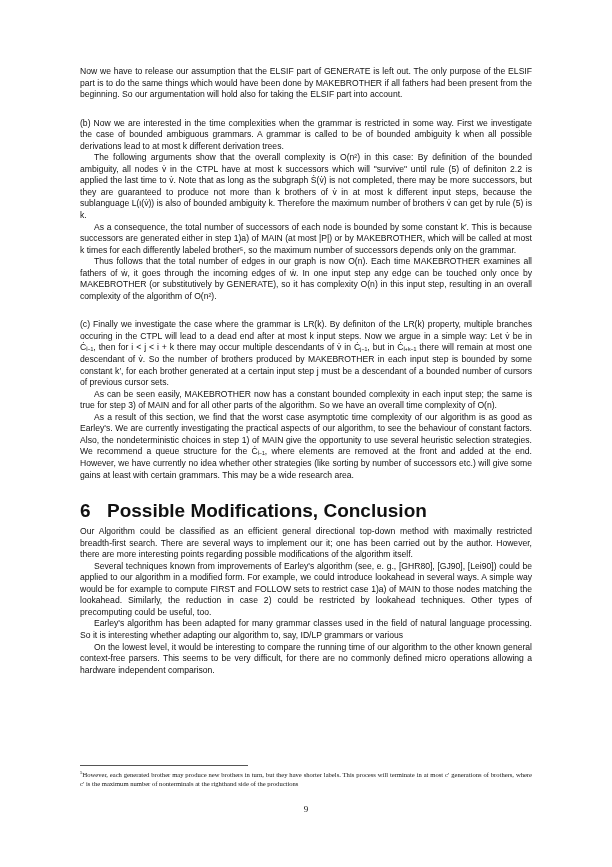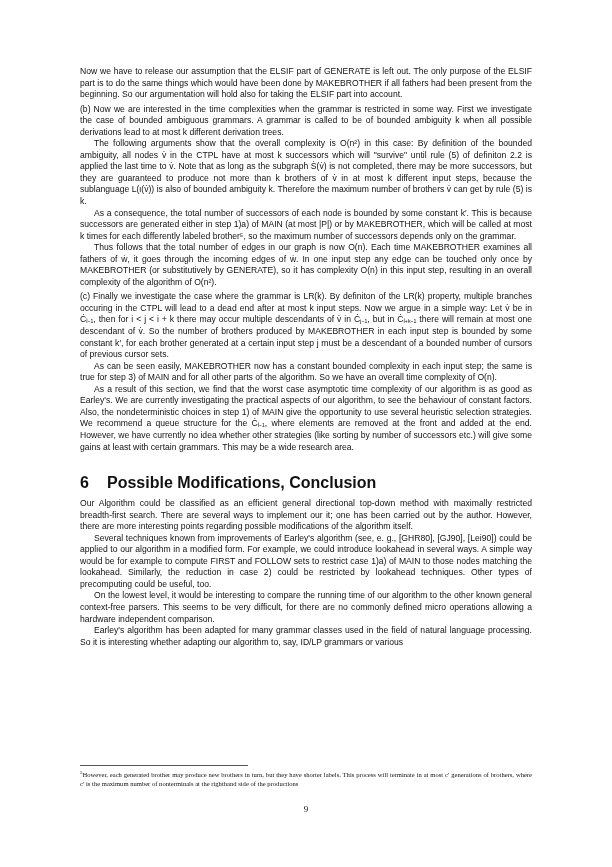--- a/index.html
+++ b/index.html
@@ -8,24 +8,24 @@
       font-family: "DejaVu Serif", "Liberation Serif", serif;
       color: #111;
     }
     .page {
       position: absolute; left: 80px; top: 66px; width: 452px;
       font-family: Liberation Sans, sans-serif;
       font-size: 8.6px; line-height: 11.55px; text-align: justify;
     }
     p { margin: 0; }
     .indent { text-indent: 14px; }
-    .gap { margin-top: 3px; }
+    .gap { margin-top: 17px; }
     .section-head {
       margin-top: 21px; margin-bottom: 7px;
-      font-size: 16px; line-height: 17px; font-weight: bold; text-align: left;
+      font-size: 19px; line-height: 17px; font-weight: bold; text-align: left;
     }
     .section-head .num { display: inline-block; width: 27px; }
     .fn-rule {
       position: absolute; left: 80px; top: 765px; width: 168px;
       border-top: 0.8px solid #555;
     }
     .footnote {
       position: absolute; left: 80px; top: 768px; width: 452px;
       font-family: "Liberation Serif", "DejaVu Serif", serif;
       font-size: 6.6px; line-height: 9.2px; text-align: justify;
@@ -48,22 +48,22 @@
   <p class="gap">(c) Finally we investigate the case where the grammar is LR(k). By definiton of the LR(k) property, multiple branches occuring in the CTPL will lead to a dead end after at most k input steps. Now we argue in a simple way: Let v̇ be in Ċᵢ₋₁, then for i &lt; j &lt; i + k there may occur multiple descendants of v̇ in Ċⱼ₋₁, but in Ċᵢ₊ₖ₋₁ there will remain at most one descendant of v̇. So the number of brothers produced by MAKEBROTHER in each input step is bounded by some constant k′, for each brother generated at a certain input step j must be a descendant of a bounded number of cursors of previous cursor sets.</p>
   <p class="indent">As can be seen easily, MAKEBROTHER now has a constant bounded complexity in each input step; the same is true for step 3) of MAIN and for all other parts of the algorithm. So we have an overall time complexity of O(n).</p>
   <p class="indent">As a result of this section, we find that the worst case asymptotic time complexity of our algorithm is as good as Earley's. We are currently investigating the practical aspects of our algorithm, to see the behaviour of constant factors. Also, the nondeterministic choices in step 1) of MAIN give the opportunity to use several heuristic selection strategies. We recommend a queue structure for the Ċᵢ₋₁, where elements are removed at the front and added at the end. However, we have currently no idea whether other strategies (like sorting by number of successors etc.) will give some gains at least with certain grammars. This may be a wide research area.</p>
 
   <div class="section-head">
     <span class="num">6</span><span>Possible Modifications, Conclusion</span>
   </div>
 
   <p>Our Algorithm could be classified as an efficient general directional top-down method with maximally restricted breadth-first search. There are several ways to implement our it; one has been carried out by the author. However, there are more interesting points regarding possible modifications of the algorithm itself.</p>
   <p class="indent">Several techniques known from improvements of Earley's algorithm (see, e. g., [GHR80], [GJ90], [Lei90]) could be applied to our algorithm in a modified form. For example, we could introduce lookahead in several ways. A simple way would be for example to compute FIRST and FOLLOW sets to restrict case 1)a) of MAIN to those nodes matching the lookahead. Similarly, the reduction in case 2) could be restricted by lookahead techniques. Other types of precomputing could be useful, too.</p>
+  <p class="indent">Earley's algorithm has been adapted for many grammar classes used in the field of natural language processing. So it is interesting whether adapting our algorithm to, say, ID/LP grammars or various</p>
   <p class="indent">On the lowest level, it would be interesting to compare the running time of our algorithm to the other known general context-free parsers. This seems to be very difficult, for there are no commonly defined micro operations allowing a hardware independent comparison.</p>
-  <p class="indent">Earley's algorithm has been adapted for many grammar classes used in the field of natural language processing. So it is interesting whether adapting our algorithm to, say, ID/LP grammars or various</p>
 </div>
 
 <div class="fn-rule"></div>
 <div class="footnote">
   <span class="mark">5</span><span>However, each generated brother may produce new brothers in turn, but they have shorter labels. This process will terminate in at most c′ generations of brothers, where c′ is the maximum number of nonterminals at the righthand side of the productions</span>
 </div>
 
 <div class="page-number">9</div>
 
 </body></html>

